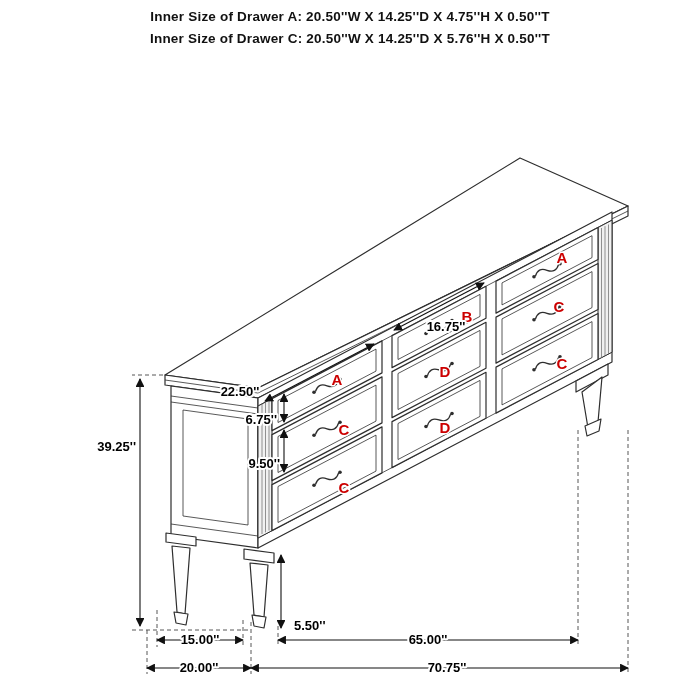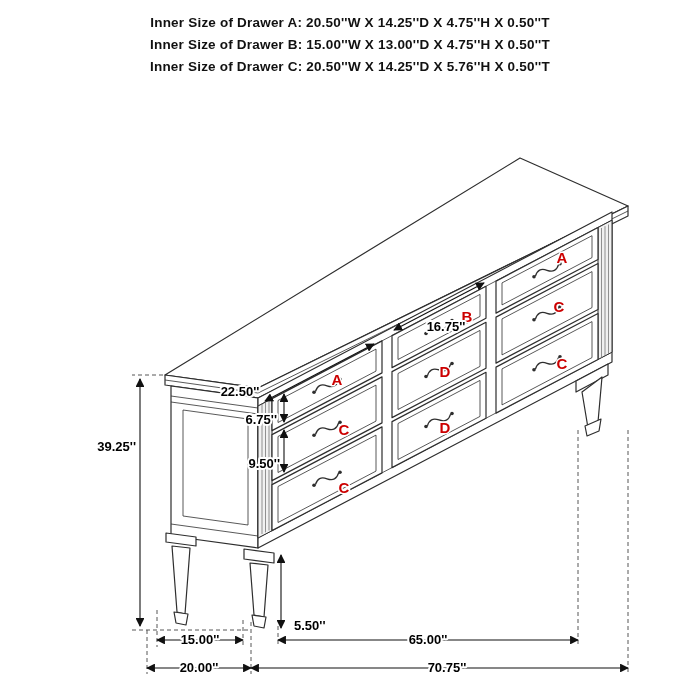--- a/index.html
+++ b/index.html
@@ -1,18 +1,18 @@
 <!DOCTYPE html>
 <html><head>
 <meta charset="utf-8">
 <style>
   html,body{margin:0;padding:0;background:#fff;}
   .page{position:relative;width:700px;height:700px;background:#fff;overflow:hidden;
         font-family:"Liberation Sans",sans-serif;}
-  .hdr{position:absolute;top:6px;left:0;width:100%;text-align:center;color:#111;margin-top:6px;}
+  .hdr{position:absolute;top:6px;left:0;width:100%;text-align:center;color:#111;}
   .hdr div{font-weight:bold;font-size:13.5px;line-height:22px;letter-spacing:.2px;}
   svg{position:absolute;left:0;top:0;}
   .face{fill:#fff;stroke:#2e2e2e;stroke-width:1.2;stroke-linejoin:round;}
   .inner{fill:none;stroke:#2e2e2e;stroke-width:.8;}
   .ln{fill:none;stroke:#2e2e2e;stroke-linejoin:round;}
   .pil{fill:#f1f1f1;stroke:#2e2e2e;stroke-width:1;}
   .hatch{fill:none;stroke:#666;stroke-width:.7;}
   .drawer{fill:#fff;stroke:#2e2e2e;stroke-width:1.2;stroke-linejoin:round;}
   .drawer-inner{fill:none;stroke:#2e2e2e;stroke-width:.8;}
   .handle{fill:none;stroke:#2e2e2e;stroke-width:1.3;}
@@ -24,21 +24,20 @@
   .dlabel{font:bold 15px "Liberation Sans",sans-serif;
           paint-order:stroke;stroke:#fff;stroke-width:3px;stroke-linejoin:round;}
 </style>
 </head>
 <body>
 
 <div class="page">
 
   <div class="hdr">
     <div>Inner Size of Drawer A: 20.50''W X 14.25''D X 4.75''H X 0.50''T</div>
-    <div>Inner Size of Drawer B: 15.00''W X 13.00''D X 4.75''H X 0.50''T</div>
     <div>Inner Size of Drawer C: 20.50''W X 14.25''D X 5.76''H X 0.50''T</div>
   </div>
 
   <svg width="700" height="700" viewBox="0 0 700 700">
     <defs>
       <marker id="ah" viewBox="0 0 10 10" refX="9" refY="5" markerWidth="8" markerHeight="8" orient="auto-start-reverse">
           <path d="M0,0 L10,5 L0,10 Z" fill="#111"></path>
         </marker>
     </defs>
 

